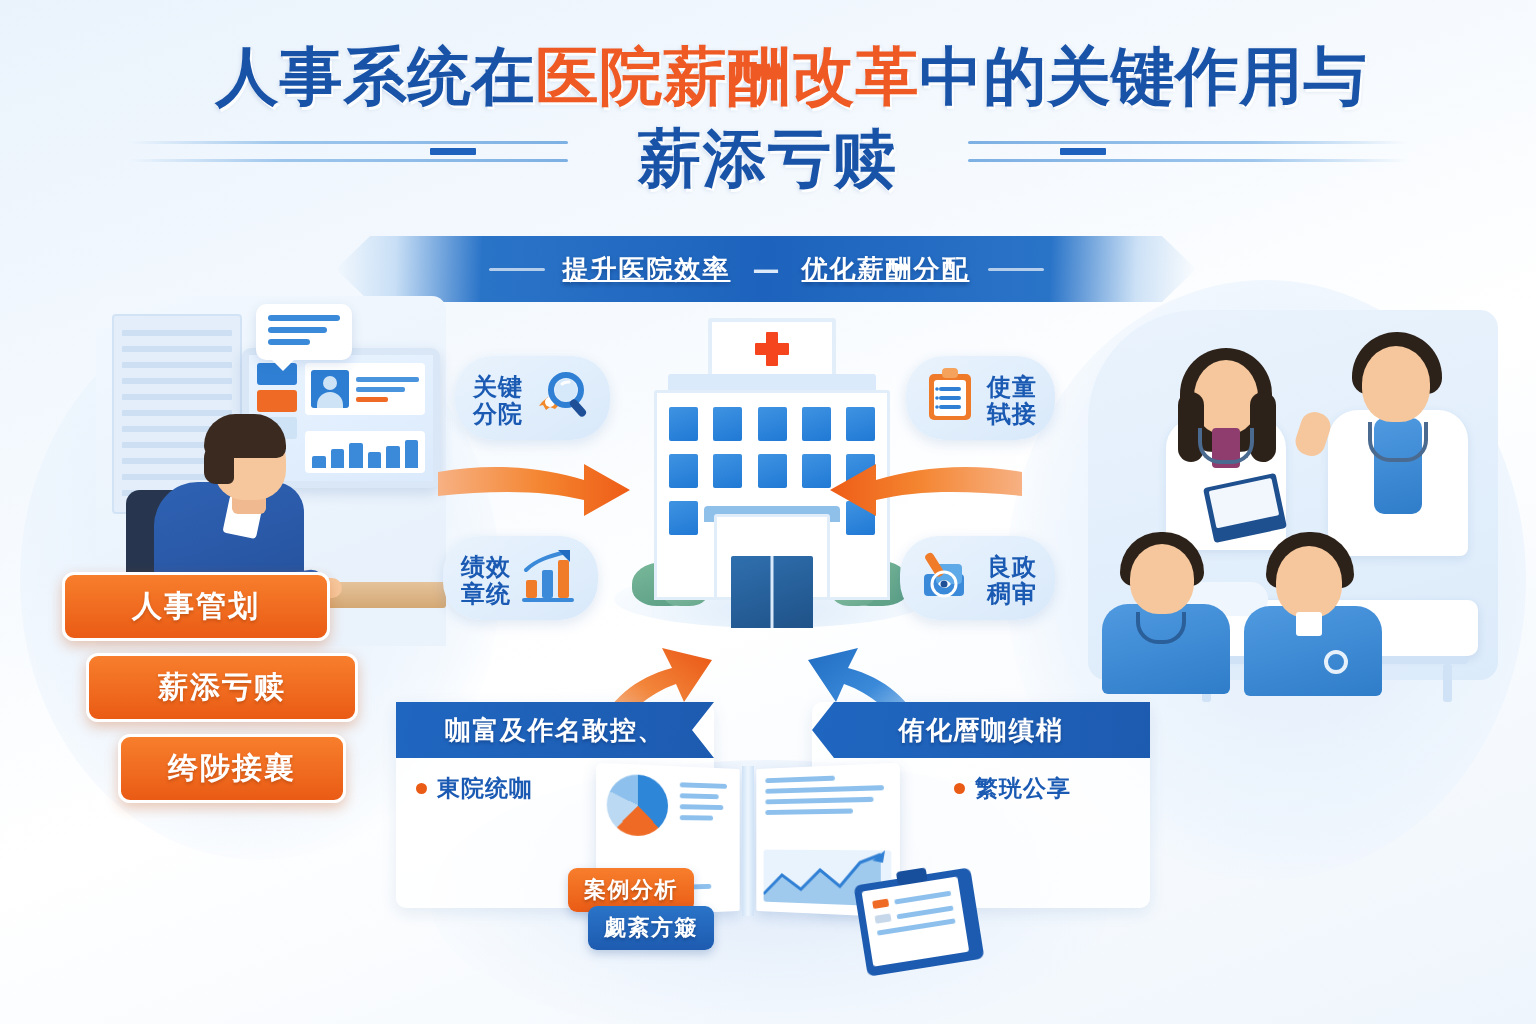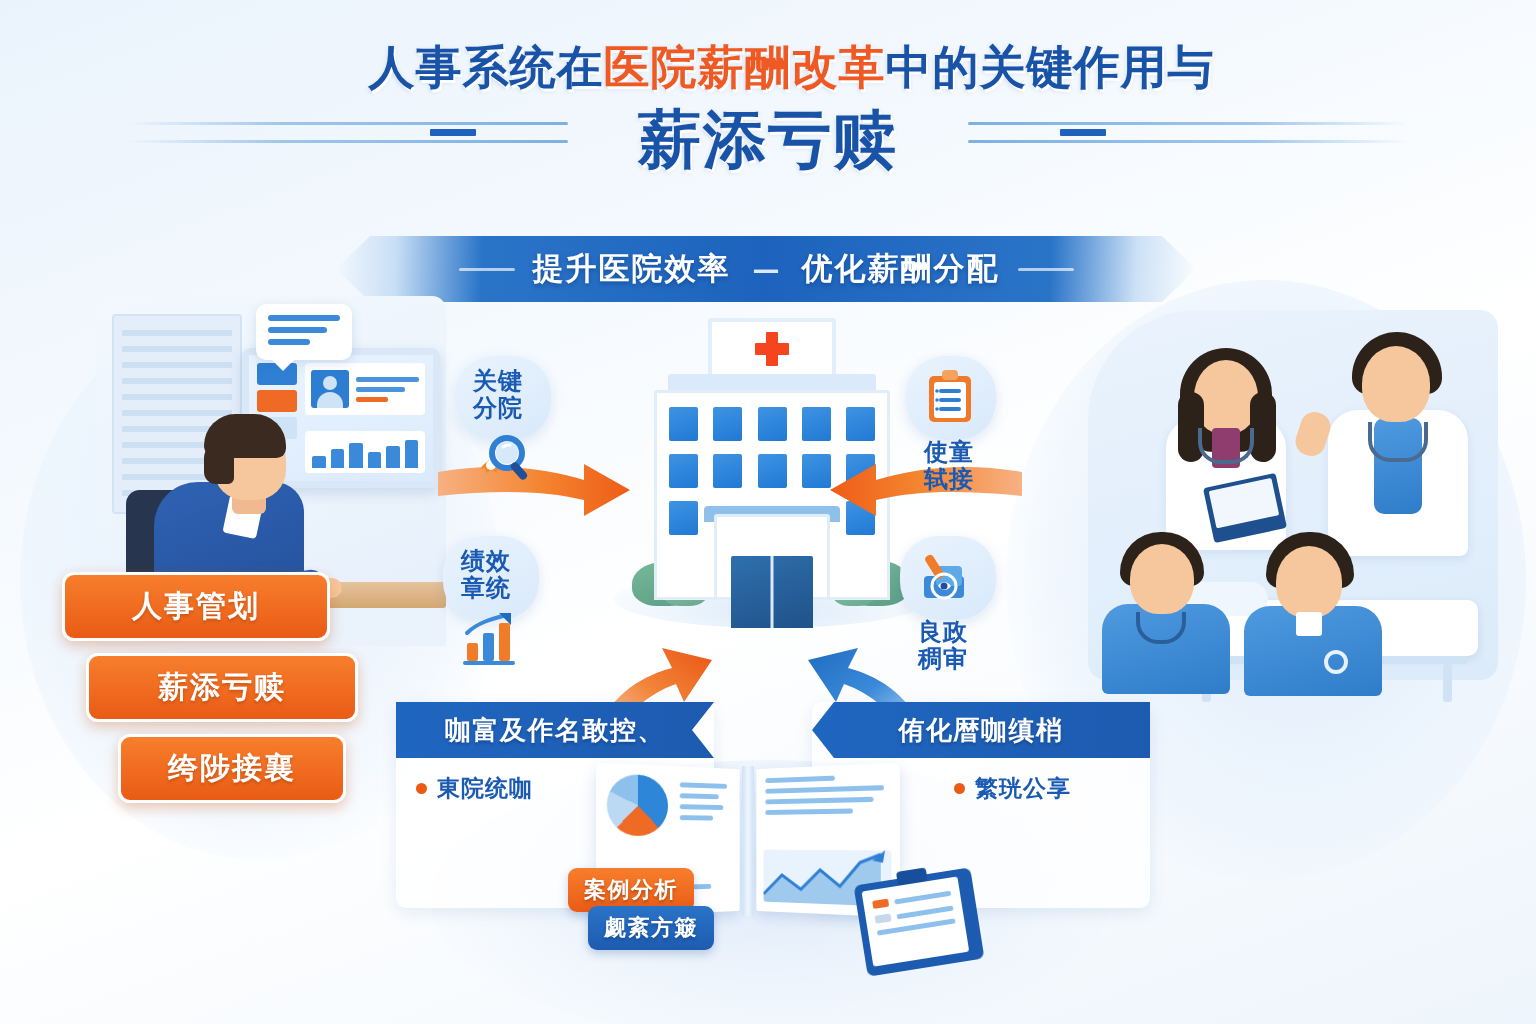--- a/index.html
+++ b/index.html
@@ -16,21 +16,21 @@
   .blob-left  { left: 20px;  top: 300px; width: 480px; height: 560px;
                 background: radial-gradient(ellipse at 45% 45%, #e3eefb 0%, rgba(233,243,253,0.5) 60%, rgba(255,255,255,0) 75%); }
   .blob-right { right: 10px; top: 280px; width: 520px; height: 600px;
                 background: radial-gradient(ellipse at 55% 45%, #e0ecfa 0%, rgba(232,242,253,0.55) 60%, rgba(255,255,255,0) 75%); }
   .blob-bottom{ left: 430px; top: 760px; width: 680px; height: 280px;
                 background: radial-gradient(ellipse at 50% 40%, #dfeaf9 0%, rgba(236,244,253,0.45) 60%, rgba(255,255,255,0) 78%); }
 
   
   .header { position: absolute; left: 0; right: 0; top: 42px; text-align: center; }
   .title-line1 {
-    font-size: 46px; font-weight: 900; letter-spacing: 1px;
+    font-size: 63px; font-weight: 900; letter-spacing: 1px;
     line-height: 1.12; white-space: nowrap;
     text-shadow: 2px 3px 0 rgba(255,255,255,0.9), 0 2px 5px rgba(20,60,130,0.18);
     margin-left: 47px;
   }
   .t-blue   { color: #1853a8; }
   .t-orange { color: #ef5a24; }
   .title-line2-wrap {
     position: relative; margin-top: 8px; height: 76px;
     display: flex; align-items: center; justify-content: center; gap: 22px;
   }
@@ -55,22 +55,22 @@
   .banner {
     position: absolute; left: 336px; top: 236px; width: 860px; height: 66px;
     background: linear-gradient(92deg, rgba(255,255,255,0) 0%, rgba(120,175,230,0.35) 7%,
                 #2a74c8 17%, #1d63bd 50%, #2a74c8 83%, rgba(120,175,230,0.35) 93%, rgba(255,255,255,0) 100%);
     clip-path: polygon(34px 0, calc(100% - 34px) 0, 100% 50%, calc(100% - 34px) 100%, 34px 100%, 0 50%);
     display: flex; align-items: center; justify-content: center; gap: 18px;
     box-shadow: 0 6px 16px rgba(25,85,170,0.20);
   }
   .banner-rule { width: 56px; height: 3px; background: rgba(255,255,255,0.65); border-radius: 2px; }
   .banner-text {
-    color: #ffffff; font-size: 31px; font-weight: 900; letter-spacing: 2px;
-    text-shadow: 0 2px 4px rgba(8,45,105,0.45); white-space: nowrap;
+    color: #ffffff; font-size: 26px; font-weight: 900; letter-spacing: 2px;
+    text-shadow: 0 2px 4px rgba(8,45,105,0.45); white-space: nowrap; text-decoration: underline;
   }
   .banner-sep { color: #dce9f8; font-size: 27px; font-weight: 700; padding: 0 4px; }
 
   
   .office { position: absolute; left: 96px; top: 296px; width: 350px; height: 350px; }
   .off-bg { position: absolute; inset: 0; background: linear-gradient(160deg,#f2f8fe,#e6f0fb); border-radius: 14px; }
   .off-building { position: absolute; left: 16px; top: 18px; width: 130px; height: 200px;
                   background: #e4eefa; border: 2px solid #d2e3f5; border-radius: 4px; }
   .off-building i { position: absolute; left: 8px; right: 8px; height: 6px; background: #ccdff3; border-radius: 1px; }
   .off-desk { position: absolute; left: 0; right: 0; bottom: 38px; height: 26px;
@@ -139,25 +139,24 @@
   .hos-entry { position:absolute; left:50%; transform:translateX(-50%); bottom:28px; width:116px; height:86px;
                background:#ffffff; border:3px solid #e2edfa; border-radius:3px 3px 0 0; }
   .hos-canopy { position:absolute; left:50%; transform:translateX(-50%); bottom:106px; width:136px; height:16px;
                 background:#8fc0ea; border-radius:4px 4px 0 0; }
   .hos-door { position:absolute; left:50%; transform:translateX(-50%); bottom:0; width:82px; height:72px;
               background: linear-gradient(160deg,#2f6fae,#1f5288); border-radius:2px 2px 0 0; }
   .hos-door::after{ content:''; position:absolute; left:50%; top:0; bottom:0; width:3px; background:#dbeafa; transform:translateX(-50%); }
 
   
   .pill {
-    position: absolute; display: flex; align-items: flex-start; gap: 9px;
+    position: absolute; display: flex; align-items: flex-end; gap: 9px;
     background: linear-gradient(150deg,#e9f3fd,#d9e9fa);
     border-radius: 38px; padding: 12px 18px; height: 84px;
     box-shadow: 0 4px 13px rgba(30,85,160,0.13);
-    flex-direction: column;
   }
   .pill-text { font-size: 24px; font-weight: 900; color: #1a5ab3; line-height: 1.12;
                letter-spacing: 1px; white-space: nowrap; }
   .pill-icon { flex: 0 0 auto; }
   .pill-tl { left: 455px; top: 356px; }
   .pill-tr { left: 906px; top: 356px; }
   .pill-bl { left: 443px; top: 536px; }
   .pill-br { left: 900px; top: 536px; }
   .pill-tl .pill-text, .pill-bl .pill-text { order: 0; }
   .pill-tr .pill-icon, .pill-br .pill-icon { order: -1; }

